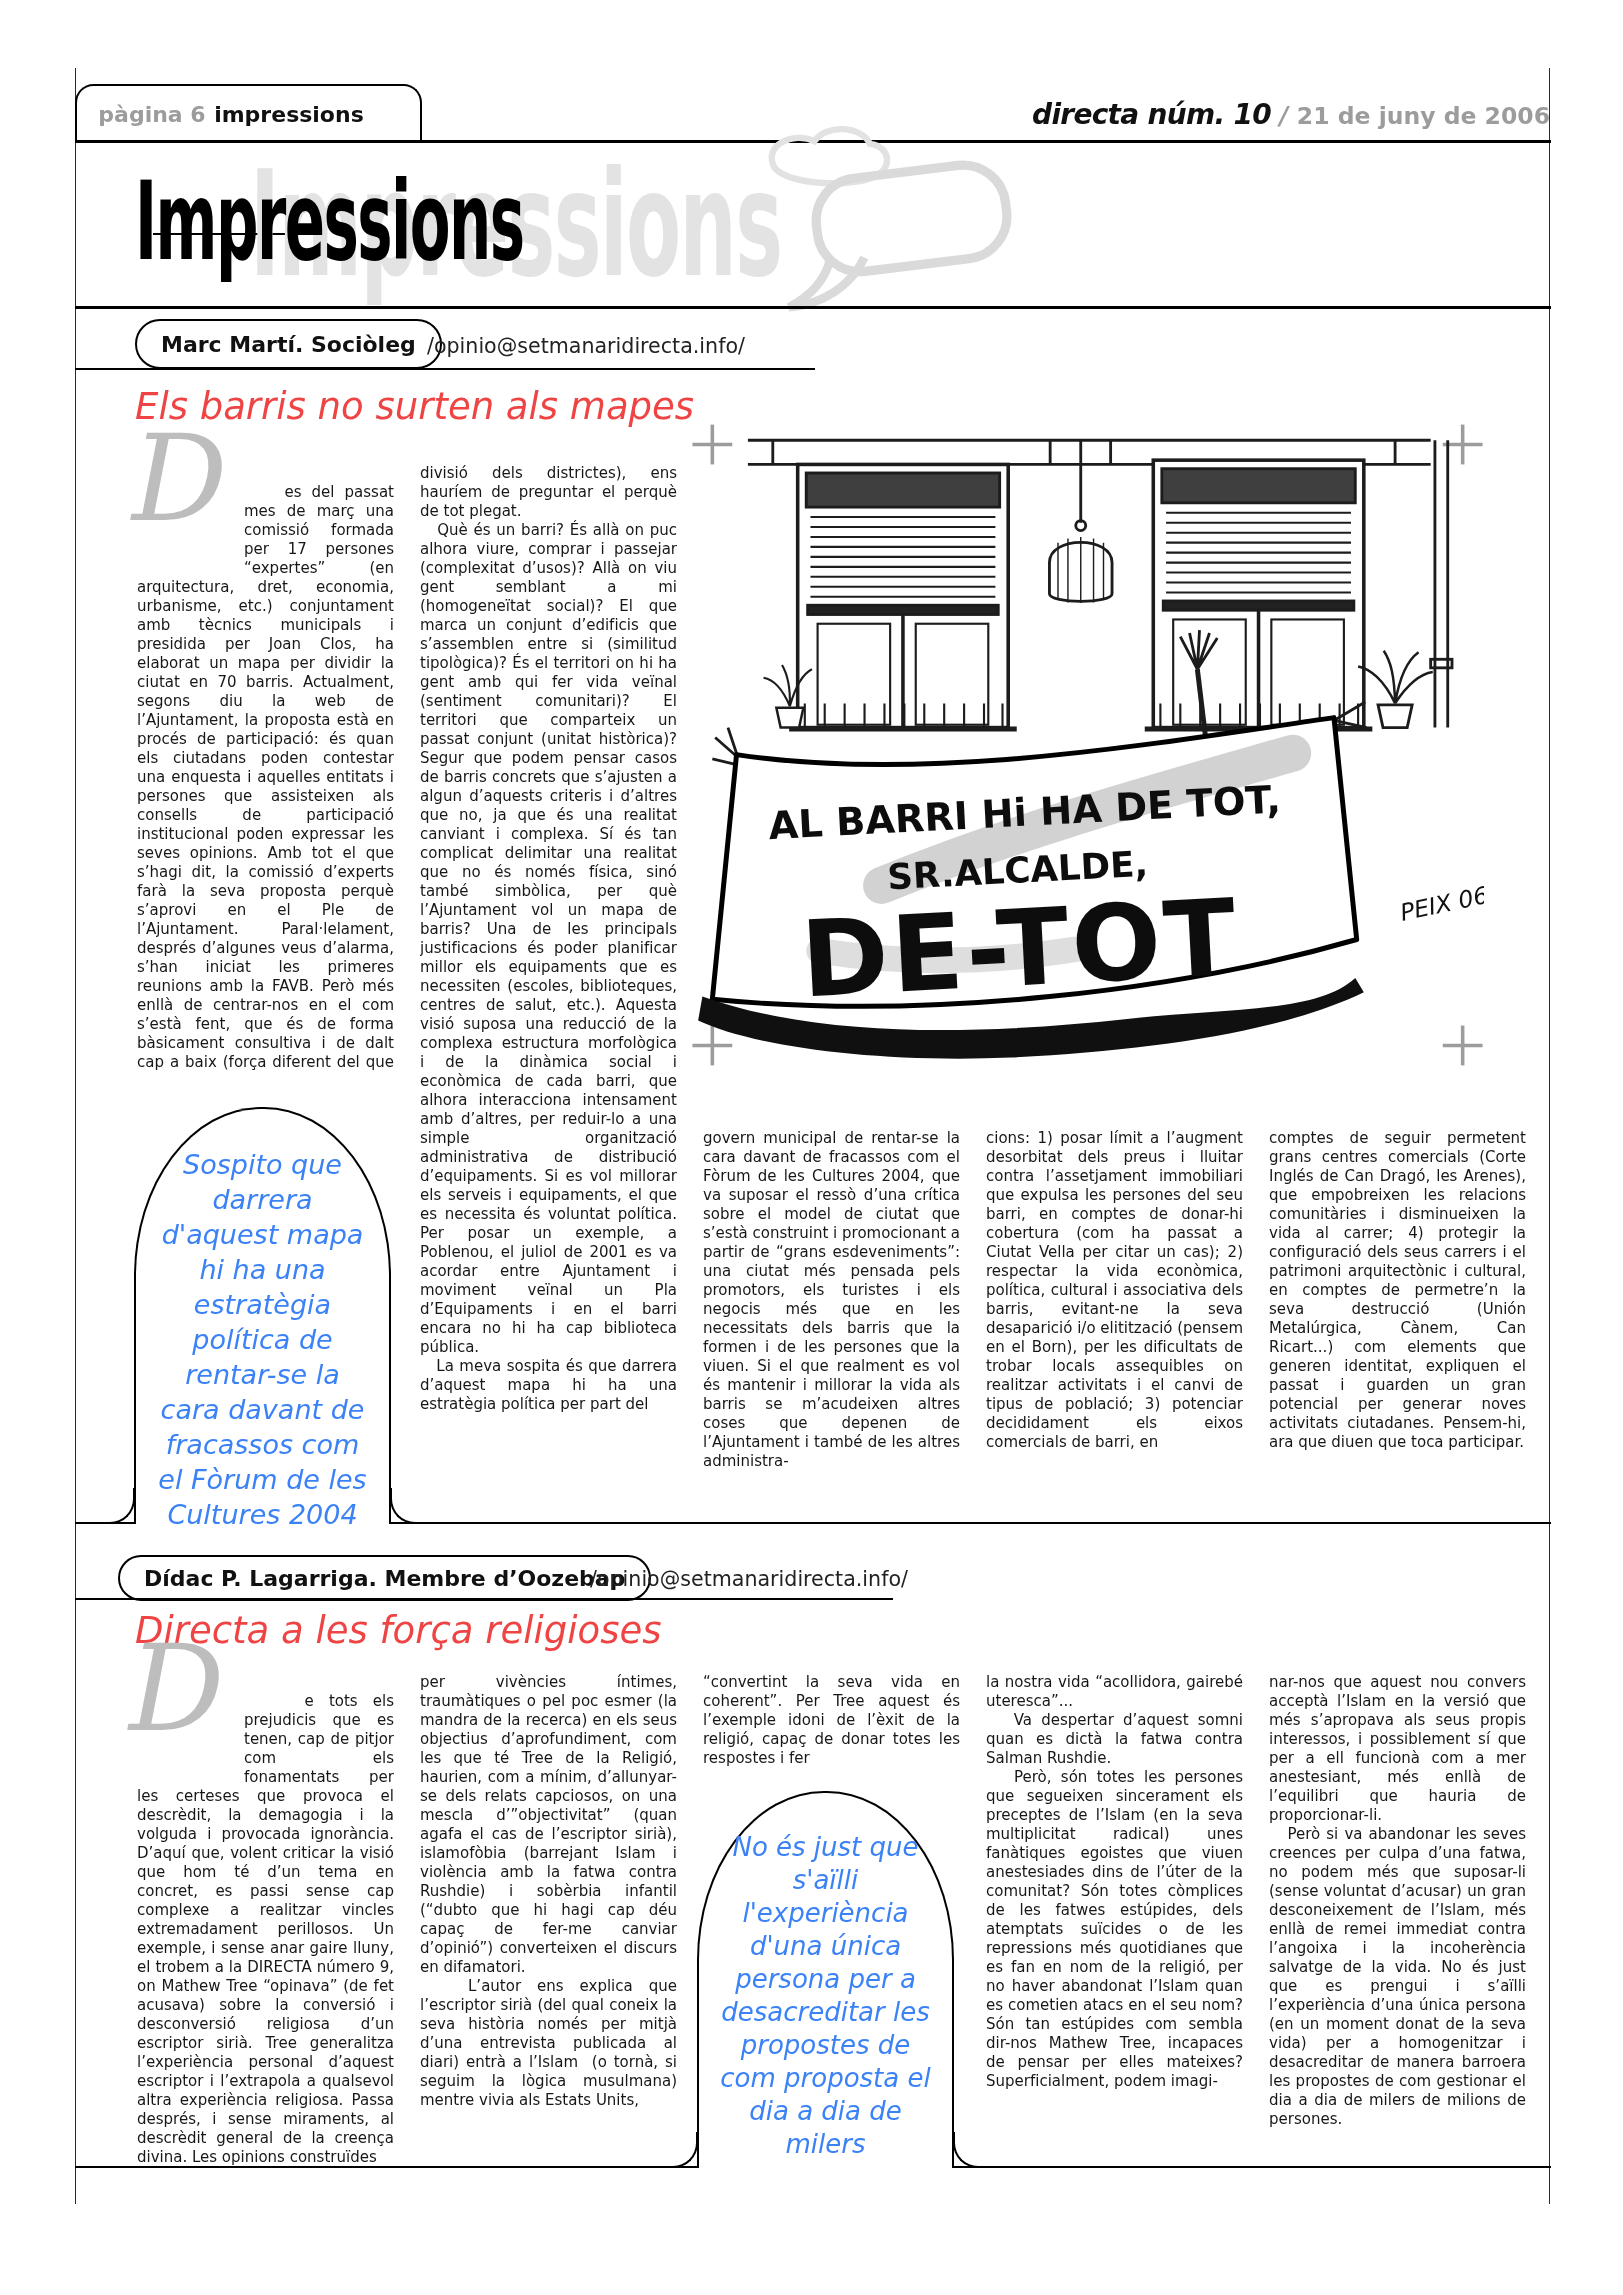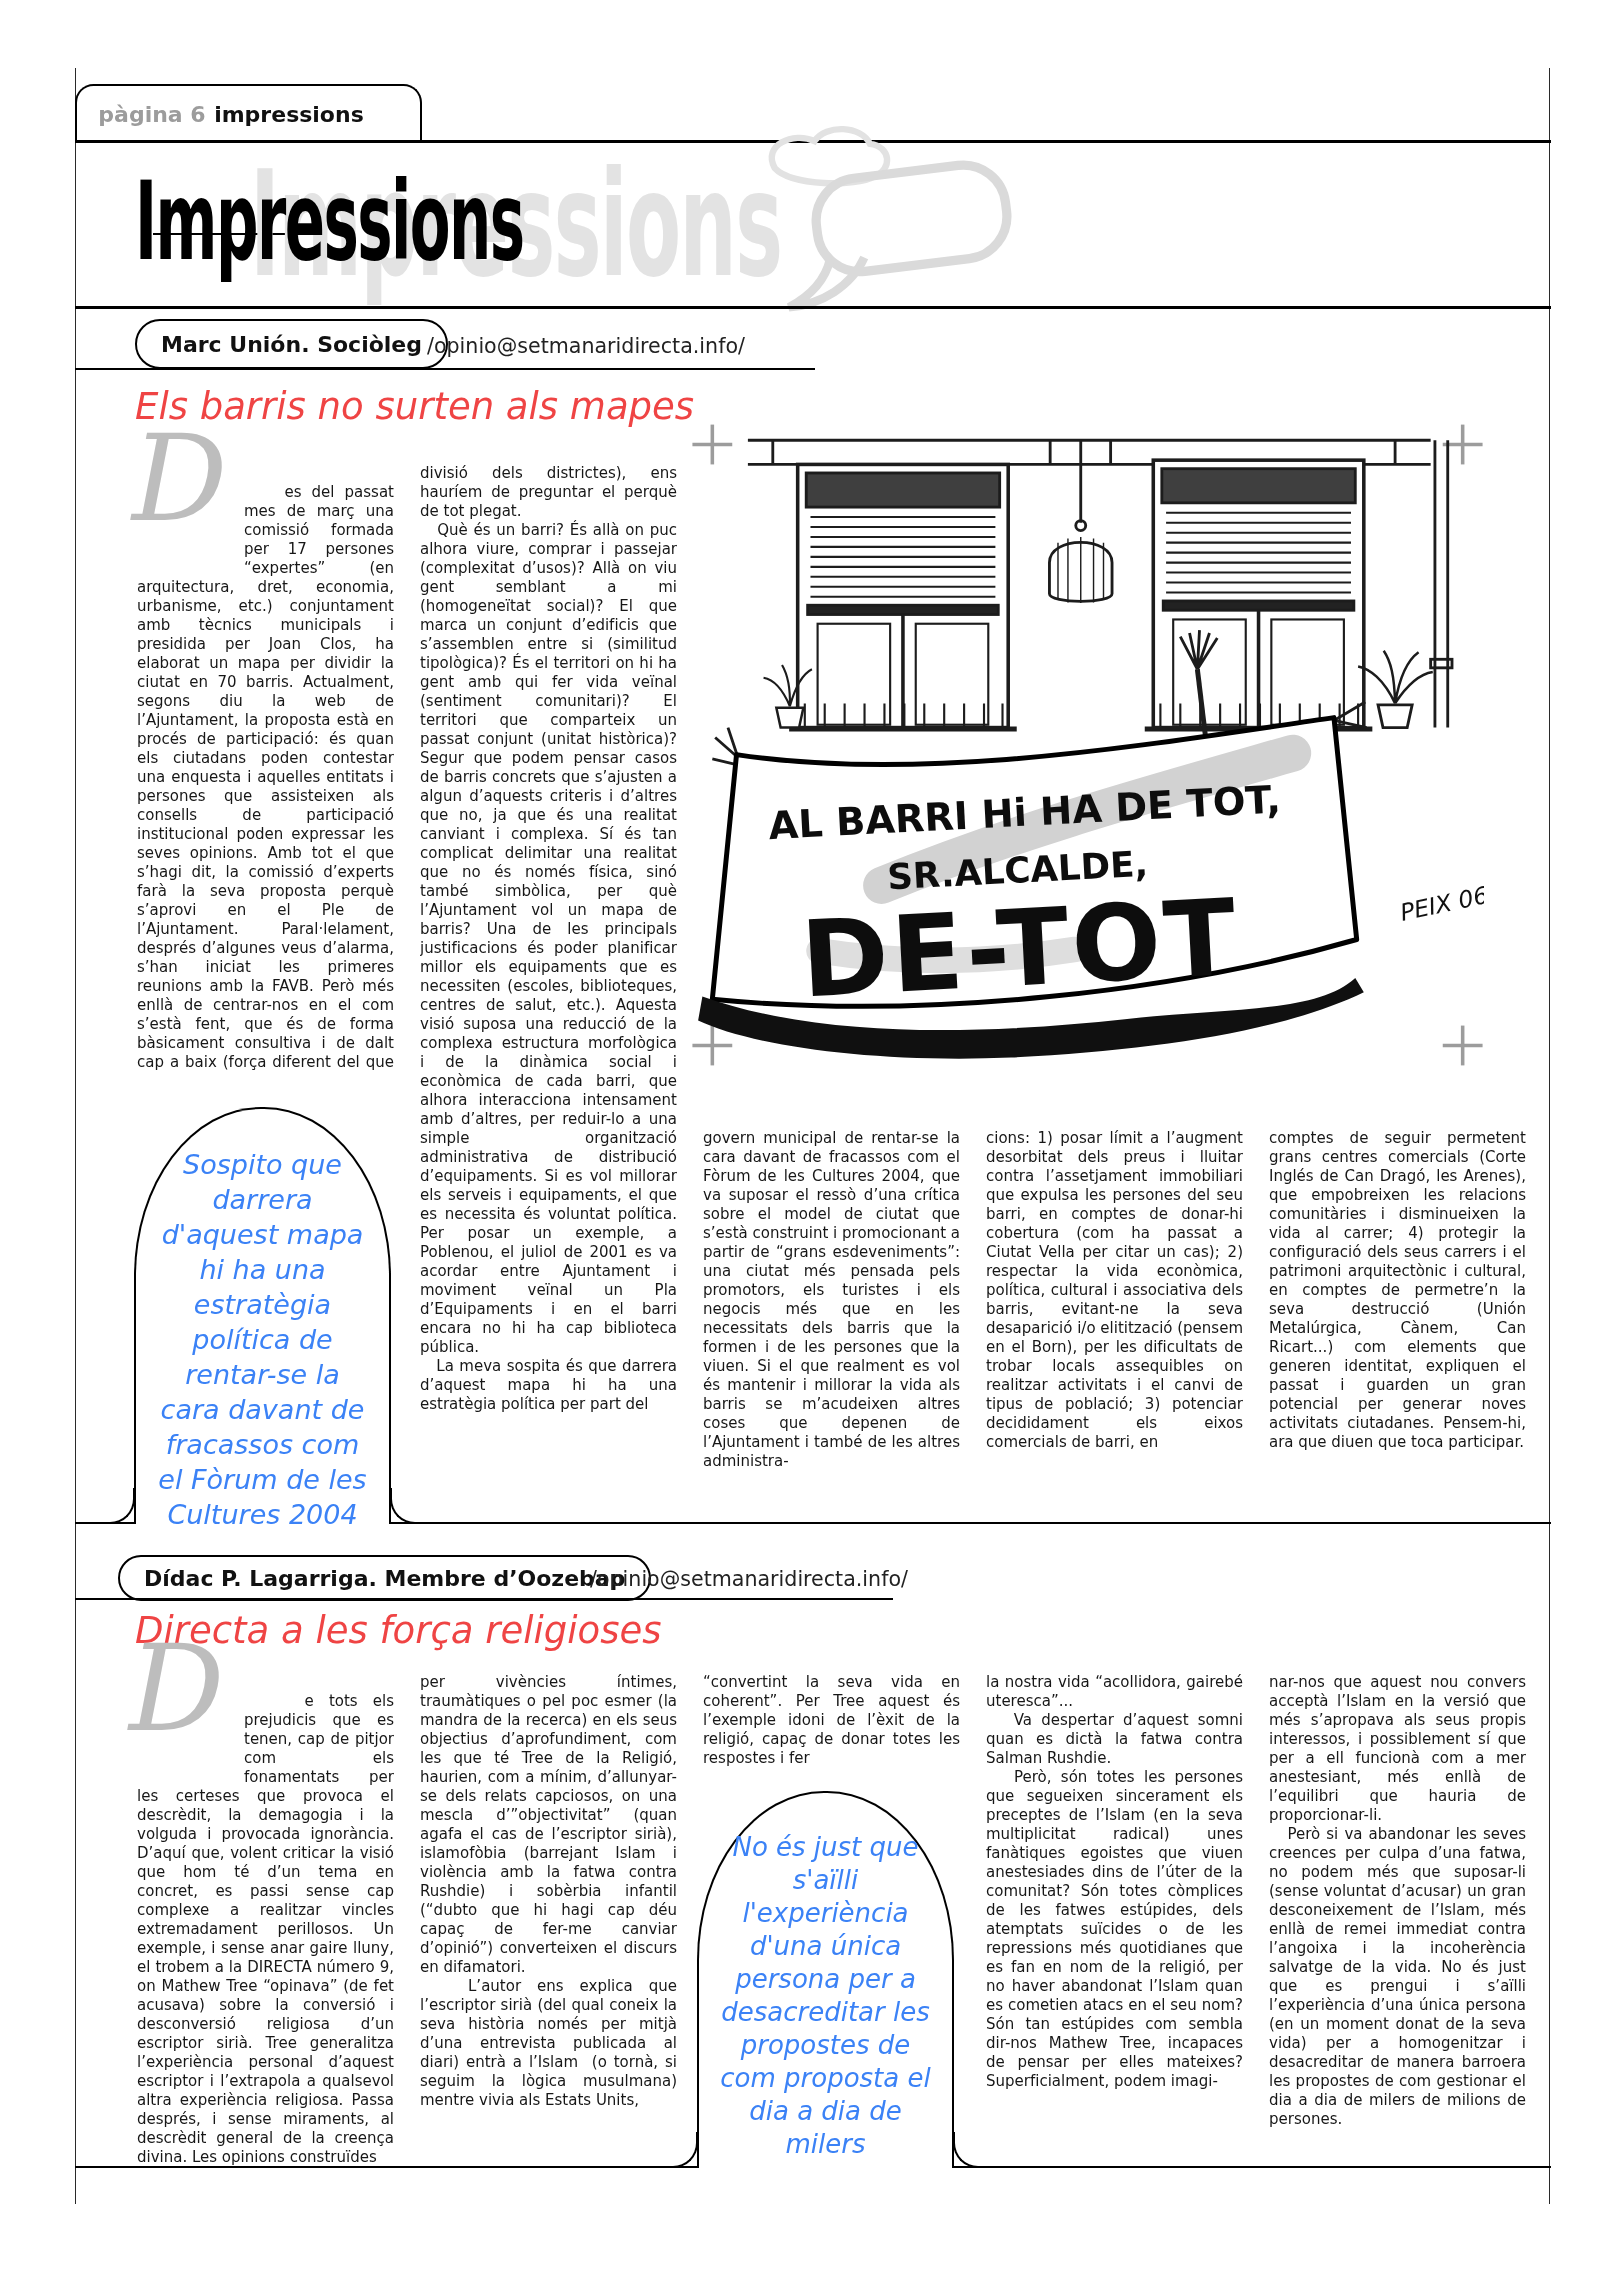--- a/index.html
+++ b/index.html
@@ -60,36 +60,41 @@
 
 <div class="page">
 
   <div class="abs vrule" style="left:75px; top:68px; height:2136px;"></div>
   <div class="abs vrule" style="left:1549px; top:68px; height:2136px;"></div>
 
   <div class="abs tab">
     <span class="gray">pàgina 6</span>
     <span>impressions</span>
   </div>
+  <div class="abs issue">
+    <span class="name">directa núm. 10</span>
+    <span class="sep">/</span>
+    <span class="date">21 de juny de 2006</span>
+  </div>
   <div class="abs hrule" style="left:75px; top:140px; width:1476px;"></div>
   <div class="abs hrule" style="left:153px; top:233px; width:139px; height:2.1px;"></div>
 
   <div class="abs wm">Impressions</div>
   <svg class="abs" style="left:725px; top:124px;" width="334" height="199" viewBox="0 0 470 280">
     <path d="M70,62 C52,30 96,10 126,24 C142,0 192,2 204,28 C234,32 236,64 210,74 C184,88 94,88 70,62 Z" stroke="#e2e2e2" stroke-width="9" fill="none"></path>
     <g transform="rotate(-7 270 145)">
       <rect x="130" y="66" width="268" height="132" rx="60" stroke="#dadada" stroke-width="13" fill="none"></rect>
     </g>
     <path d="M196,188 C178,228 136,254 90,258 C124,240 142,216 148,190" stroke="#dadada" stroke-width="12" fill="none"></path>
   </svg>
   <div class="abs mast">Impressions</div>
   <div class="abs hrule" style="left:75px; top:306px; width:1476px;"></div>
 
   <div class="abs pill" style="left:135px; top:319px; height:50px;">
-    <span>Marc Unión. Sociòleg</span>
+    <span>Marc Martí. Sociòleg</span>
   </div>
   <div class="abs email" style="left:427px; top:334px;">/opinio@setmanaridirecta.info/</div>
   <div class="abs hrule-thin" style="left:75px; top:368px; width:740px;"></div>
   <div class="abs headline" style="left:135px; top:385px;">Els barris no surten als mapes</div>
 
   <div class="abs dropcap" style="left:132px; top:420px;">D</div>
   <div class="abs coltext" style="left:137px; top:464px; width:257px; height:606px;">
     <span class="dc-spacer"></span><span>es del passat mes de març una comissió formada per 17 persones “expertes” (en arquitectura, dret, economia, urbanisme, etc.) conjuntament amb tècnics municipals i presidida per Joan Clos, ha elaborat un mapa per dividir la ciutat en 70 barris. Actualment, segons diu la web de l’Ajuntament, la proposta està en procés de participació: és quan els ciutadans poden contestar una enquesta i aquelles entitats i persones que assisteixen als consells de participació institucional poden expressar les seves opinions. Amb tot el que s’hagi dit, la comissió d’experts farà la seva proposta perquè s’aprovi en el Ple de l’Ajuntament. Paral·lelament, després d’algunes veus d’alarma, s’han iniciat les primeres reunions amb la FAVB. Però més enllà de centrar-nos en el com s’està fent, que és de forma bàsicament consultiva i de dalt cap a baix (força diferent del que va passar amb la</span>
   </div>
   <div class="abs coltext" style="left:420px; top:464px; width:257px; height:1055px;"><span>divisió dels districtes), ens hauríem de preguntar el perquè de tot plegat.

